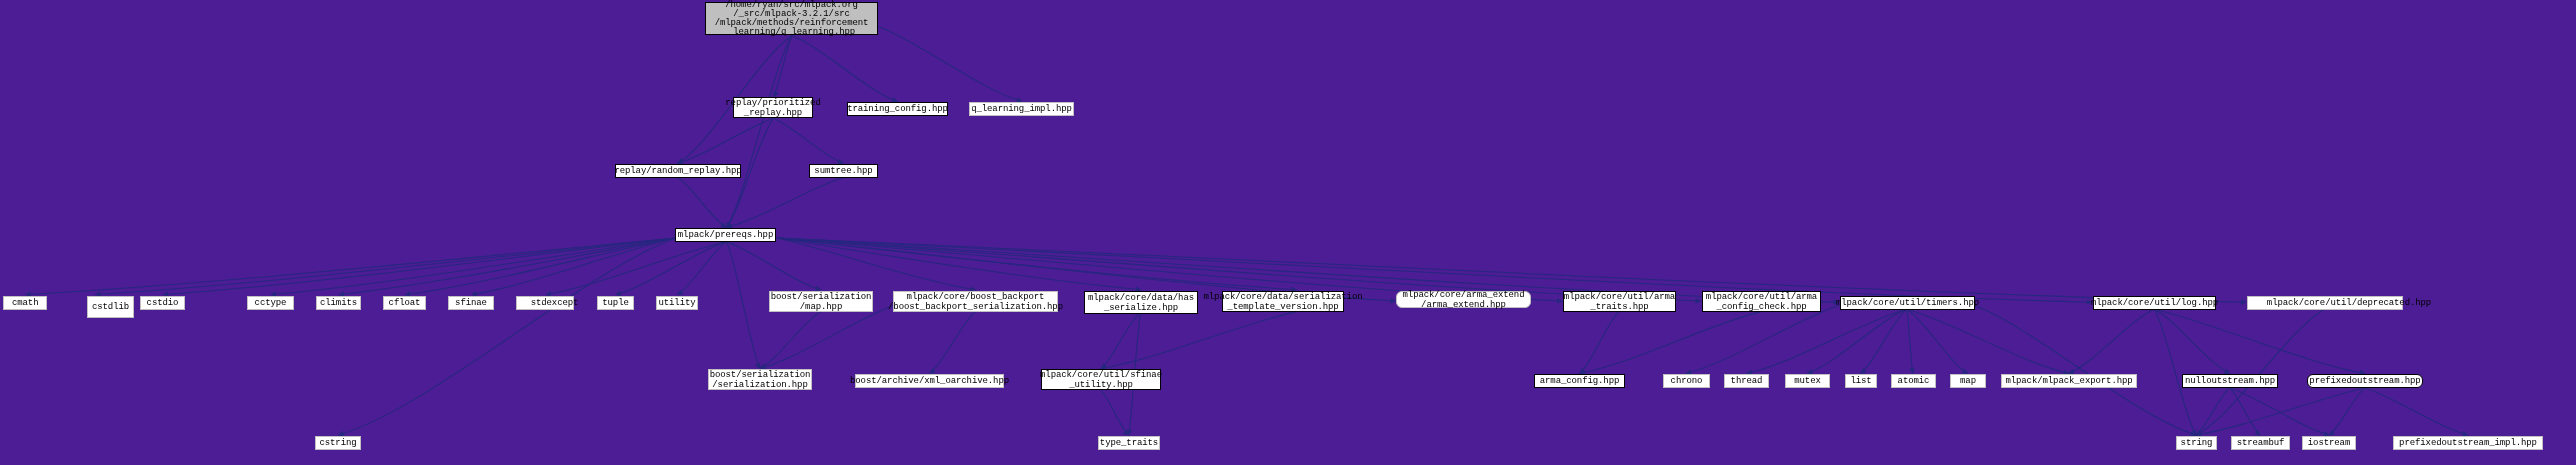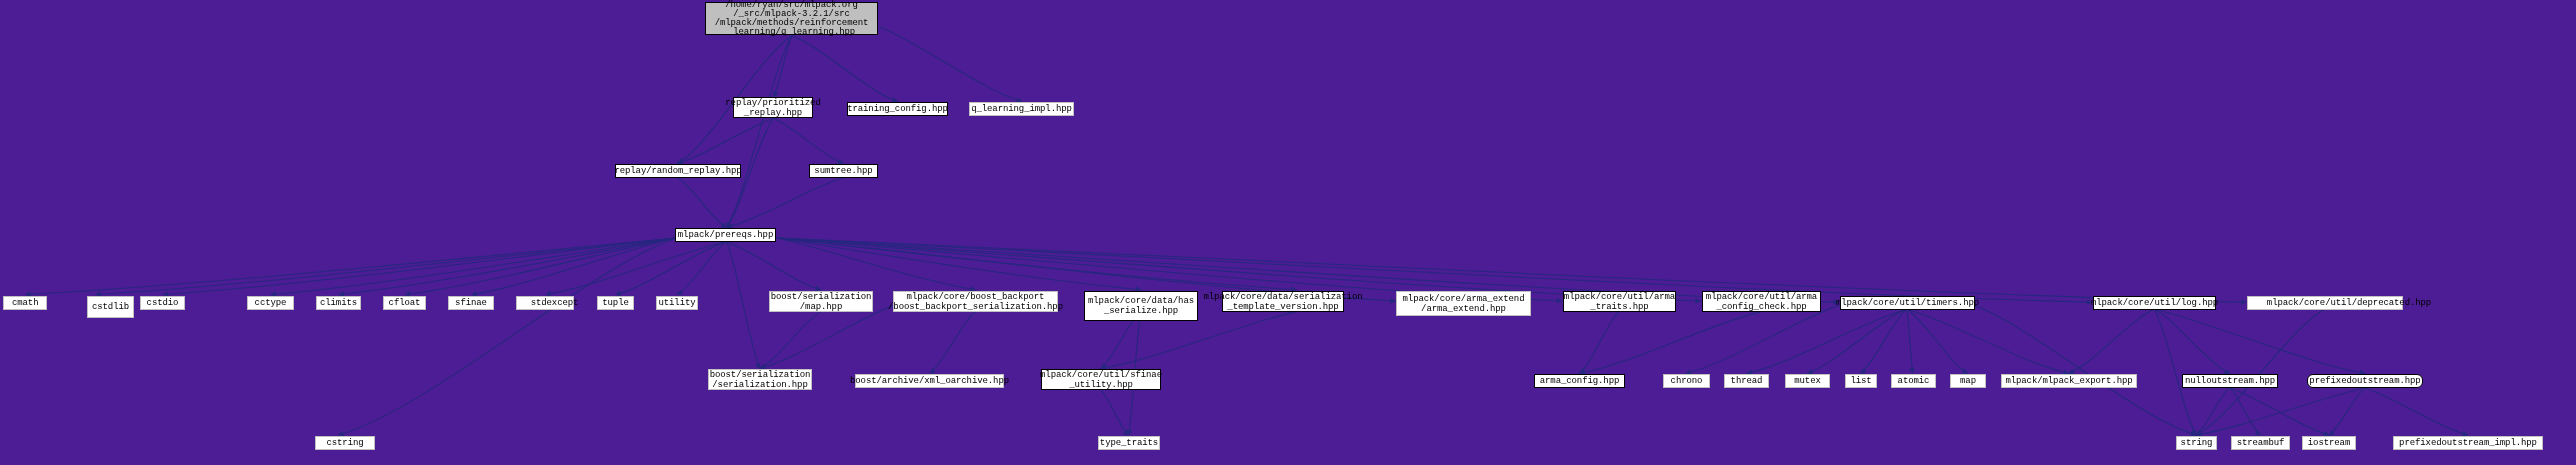--- a/index.html
+++ b/index.html
@@ -137,25 +137,25 @@
     <div class="node weak" style="left: 316px; top: 296px; width: 45px; height: 14px;"><span>climits</span></div>
     <div class="node weak" style="left: 383px; top: 296px; width: 43px; height: 14px;"><span>cfloat</span></div>
     <div class="node weak" style="left: 448px; top: 296px; width: 46px; height: 14px;"><span>sfinae</span></div>
     <div class="node weak" style="left: 516px; top: 296px; width: 58px; height: 14px; padding-left: 19px;"><span>stdexcept</span></div>
     <div class="node weak" style="left: 597px; top: 296px; width: 37px; height: 14px;"><span>tuple</span></div>
     <div class="node weak" style="left: 656px; top: 296px; width: 42px; height: 14px;"><span>utility</span></div>
     <div class="node weak" style="left: 769px; top: 291px; width: 104px; height: 21px;"><span>boost/serialization
 /map.hpp</span></div>
     <div class="node weak" style="left: 893px; top: 291px; width: 165px; height: 21px;"><span>mlpack/core/boost_backport
 /boost_backport_serialization.hpp</span></div>
-    <div class="node strong" style="left: 1084px; top: 291px; width: 114px; height: 30px;"><span>mlpack/core/data/has
+    <div class="node strong" style="left: 1084px; top: 291px; width: 114px; height: 23px;"><span>mlpack/core/data/has
 _serialize.hpp</span></div>
     <div class="node strong" style="left: 1222px; top: 291px; width: 122px; height: 21px;"><span>mlpack/core/data/serialization
 _template_version.hpp</span></div>
-    <div class="node weak" style="left: 1396px; top: 291px; width: 135px; height: 25px;"><span>mlpack/core/arma_extend
+    <div class="node weak" style="left: 1396px; top: 291px; width: 135px; height: 17px; border-radius: 6px;"><span>mlpack/core/arma_extend
 /arma_extend.hpp</span></div>
     <div class="node strong" style="left: 1563px; top: 291px; width: 113px; height: 21px;"><span>mlpack/core/util/arma
 _traits.hpp</span></div>
     <div class="node strong" style="left: 1702px; top: 291px; width: 119px; height: 21px;"><span>mlpack/core/util/arma
 _config_check.hpp</span></div>
     <div class="node strong" style="left: 1840px; top: 296px; width: 135px; height: 14px;"><span>mlpack/core/util/timers.hpp</span></div>
     <div class="node strong" style="left: 2093px; top: 296px; width: 123px; height: 14px;"><span>mlpack/core/util/log.hpp</span></div>
     <div class="node weak" style="left: 2247px; top: 296px; width: 156px; height: 14px; padding-left: 48px;"><span>mlpack/core/util/deprecated.hpp</span></div>
     <div class="node weak" style="left: 708px; top: 369px; width: 104px; height: 21px;"><span>boost/serialization
 /serialization.hpp</span></div>
@@ -166,19 +166,19 @@
     <div class="node strong" style="left: 1534px; top: 374px; width: 91px; height: 14px;"><span>arma_config.hpp</span></div>
     <div class="node weak" style="left: 1663px; top: 374px; width: 47px; height: 14px;"><span>chrono</span></div>
     <div class="node weak" style="left: 1724px; top: 374px; width: 45px; height: 14px;"><span>thread</span></div>
     <div class="node weak" style="left: 1785px; top: 374px; width: 45px; height: 14px;"><span>mutex</span></div>
     <div class="node weak" style="left: 1845px; top: 374px; width: 32px; height: 14px;"><span>list</span></div>
     <div class="node weak" style="left: 1891px; top: 374px; width: 45px; height: 14px;"><span>atomic</span></div>
     <div class="node weak" style="left: 1950px; top: 374px; width: 36px; height: 14px;"><span>map</span></div>
     <div class="node weak" style="left: 2001px; top: 374px; width: 136px; height: 14px;"><span>mlpack/mlpack_export.hpp</span></div>
     <div class="node strong" style="left: 2182px; top: 374px; width: 96px; height: 14px;"><span>nulloutstream.hpp</span></div>
     <div class="node strong" style="left: 2307px; top: 374px; width: 116px; height: 14px; border-radius: 6px;"><span>prefixedoutstream.hpp</span></div>
-    <div class="node weak" style="left: 315px; top: 436px; width: 60px; height: 14px;"><span>cstring</span></div>
+    <div class="node weak" style="left: 315px; top: 436px; width: 46px; height: 14px;"><span>cstring</span></div>
     <div class="node weak" style="left: 2176px; top: 436px; width: 41px; height: 14px;"><span>string</span></div>
     <div class="node weak" style="left: 2231px; top: 436px; width: 59px; height: 14px;"><span>streambuf</span></div>
     <div class="node weak" style="left: 2302px; top: 436px; width: 54px; height: 14px;"><span>iostream</span></div>
     <div class="node weak" style="left: 2393px; top: 436px; width: 150px; height: 14px;"><span>prefixedoutstream_impl.hpp</span></div>
   </div>
 
 
 </body></html>

